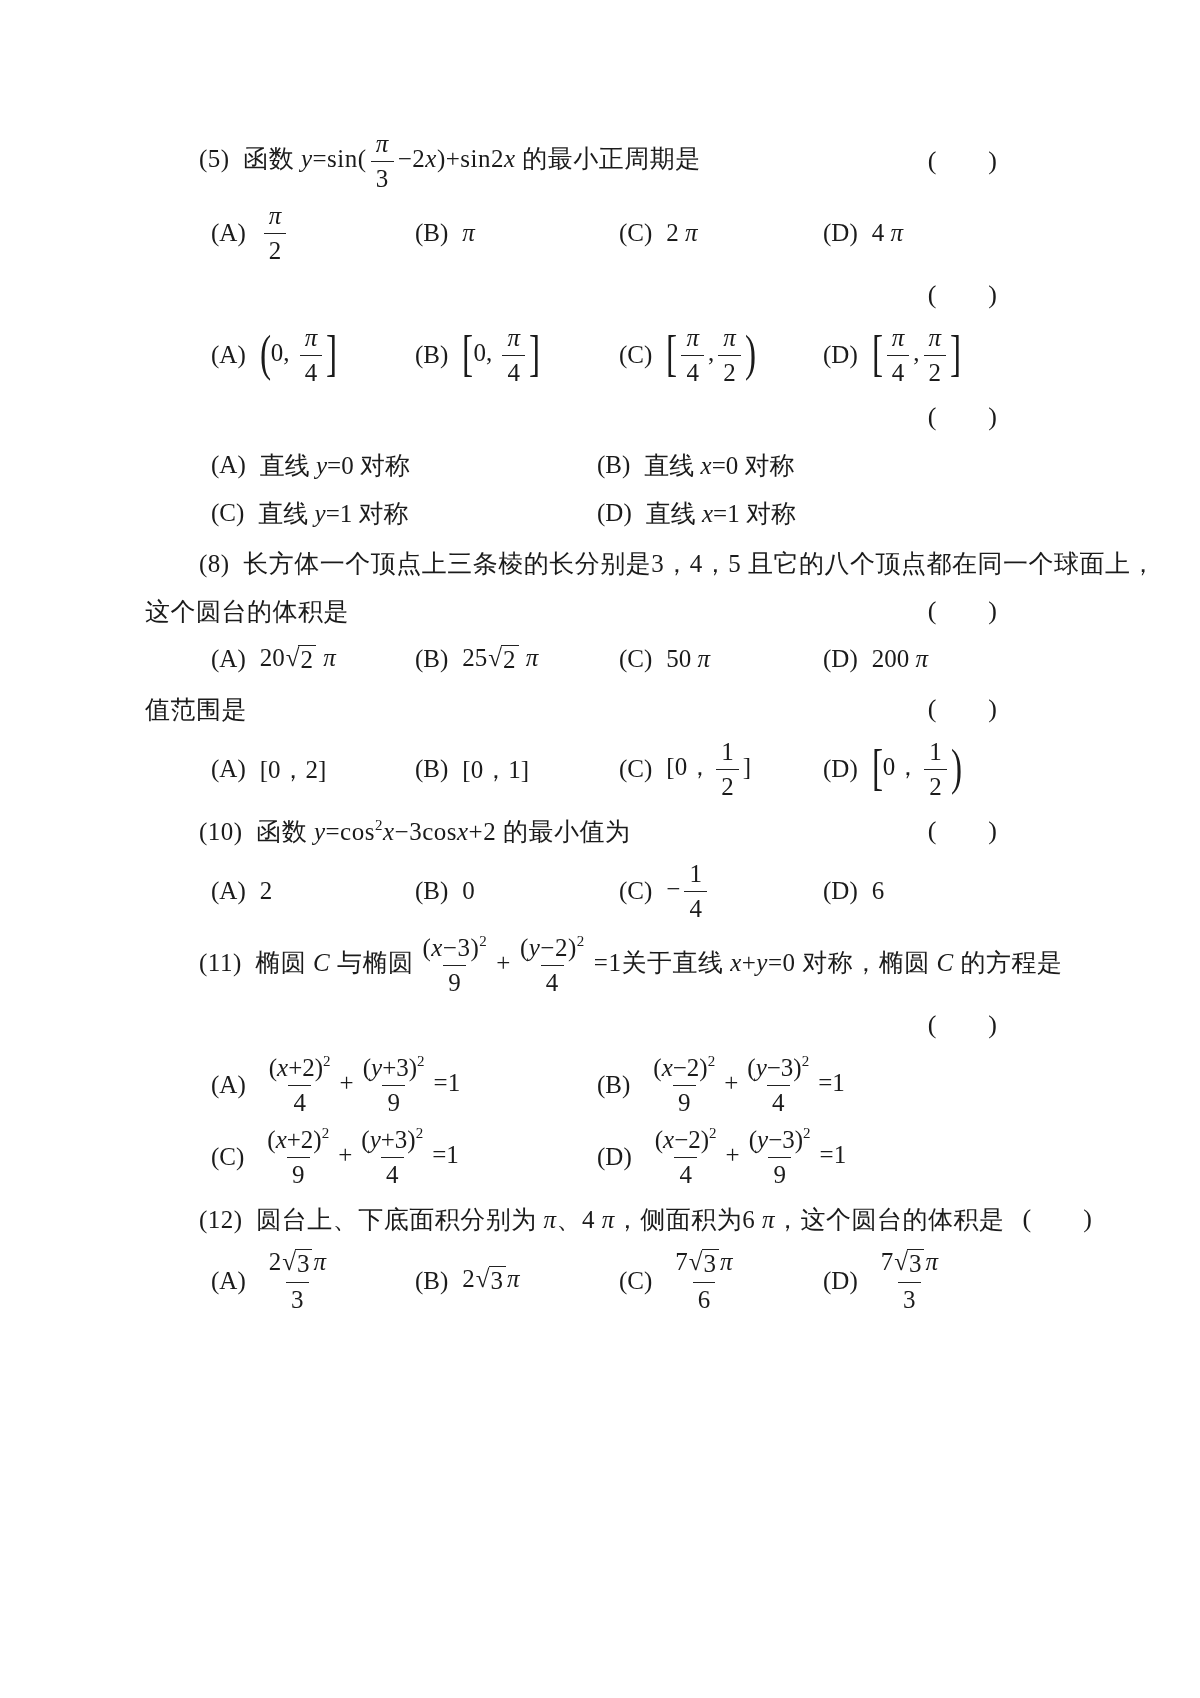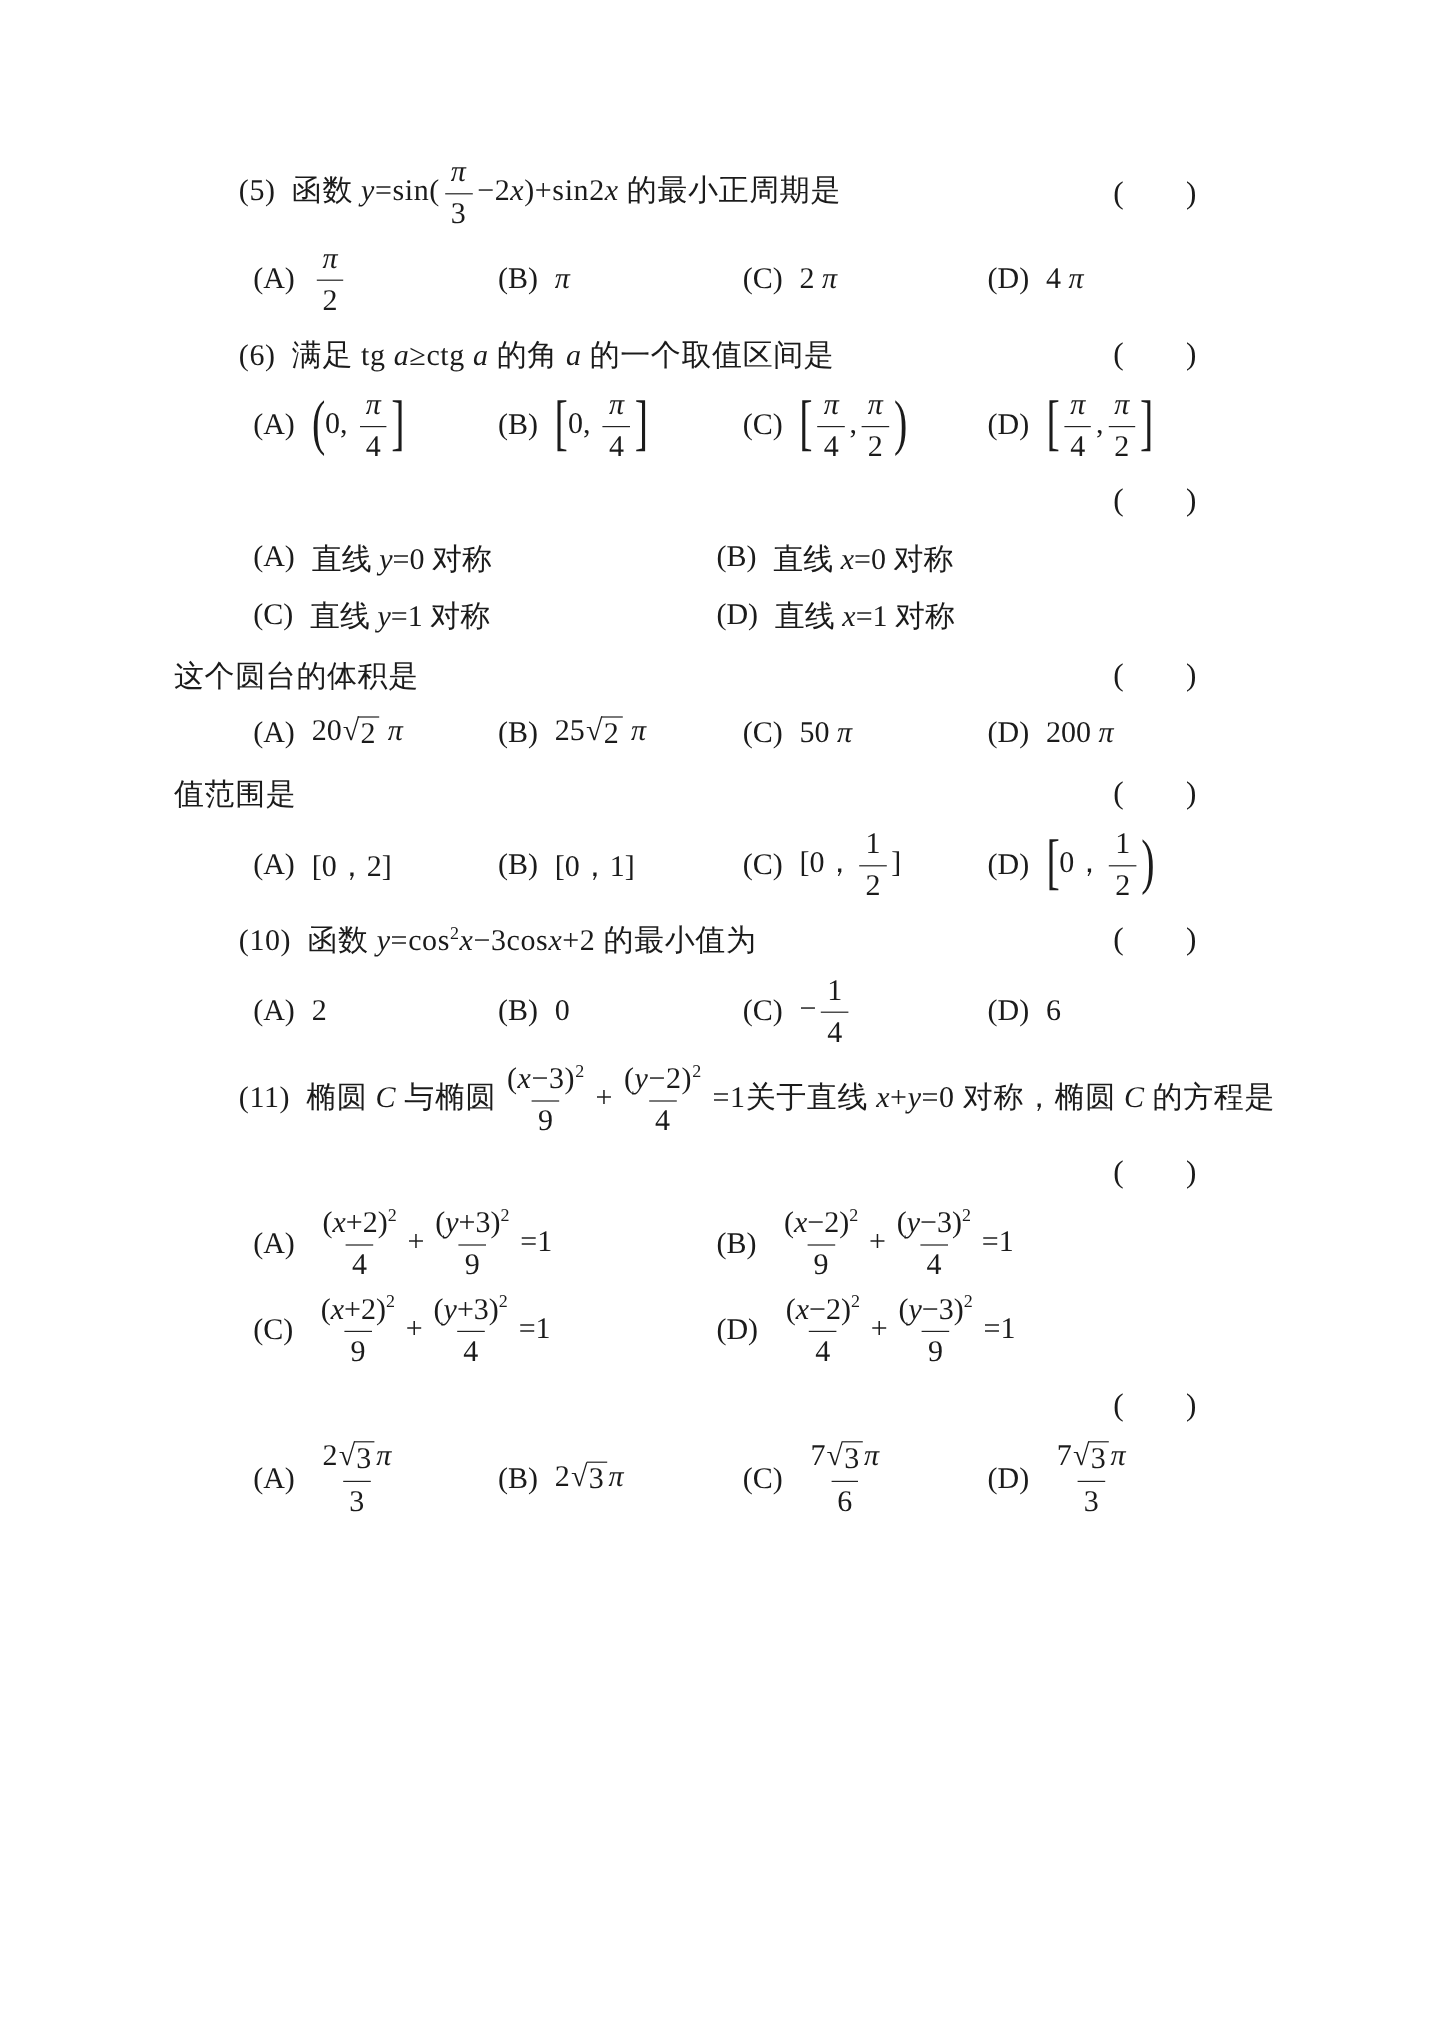--- a/index.html
+++ b/index.html
@@ -66,21 +66,20 @@
             <span class="opt-body">2 <span class="mi">π</span></span>
           </span>
           <span class="opt">
             <span class="opt-label">(D)</span>
             <span class="opt-body">4 <span class="mi">π</span></span>
           </span>
         </div>
       </div>
       <div class="q">
         <div class="row stem ind">
-          <span class="q-text">(6)  满足 tg <span class="mi">a</span>≥ctg <span class="mi">a</span> 的角 <span class="mi">a</span> 的一个取值区间是</span>
           <span class="ans">(  )</span>
         </div>
         <div class="row opts opt-row4">
           <span class="opt">
             <span class="opt-label">(A)</span>
             <span class="opt-body"><span class="big">(</span>0, <span class="frac"><span class="num"><span class="mi">π</span></span><span class="den">4</span></span><span class="big">]</span></span>
           </span>
           <span class="opt">
             <span class="opt-label">(B)</span>
             <span class="opt-body"><span class="big">[</span>0, <span class="frac"><span class="num"><span class="mi">π</span></span><span class="den">4</span></span><span class="big">]</span></span>
@@ -114,20 +113,23 @@
             <span class="opt-label">(C)</span>
             <span class="opt-body">直线 <span class="mi">y</span>=1 对称</span>
           </span>
           <span class="opt">
             <span class="opt-label">(D)</span>
             <span class="opt-body">直线 <span class="mi">x</span>=1 对称</span>
           </span>
         </div>
       </div>
       <div class="q">
+        <div class="row stem ind">
+          <span class="q-text">(8)  长方体一个顶点上三条棱的长分别是3，4，5 且它的八个顶点都在同一个球面上，</span>
+        </div>
         <div class="row stem">
           <span class="q-text">这个圆台的体积是</span>
           <span class="ans">(  )</span>
         </div>
         <div class="row opts opt-row4">
           <span class="opt">
             <span class="opt-label">(A)</span>
             <span class="opt-body">20<span class="sqrt"><span class="rsign">√</span><span class="rbar">2</span></span> <span class="mi">π</span></span>
           </span>
           <span class="opt">
@@ -215,20 +217,21 @@
             <span class="opt-body"><span class="frac"><span class="num">(<span class="mi">x</span>+2)<span class="sup">2</span></span><span class="den">9</span></span>+<span class="frac"><span class="num">(<span class="mi">y</span>+3)<span class="sup">2</span></span><span class="den">4</span></span>=1</span>
           </span>
           <span class="opt">
             <span class="opt-label">(D)</span>
             <span class="opt-body"><span class="frac"><span class="num">(<span class="mi">x</span>−2)<span class="sup">2</span></span><span class="den">4</span></span>+<span class="frac"><span class="num">(<span class="mi">y</span>−3)<span class="sup">2</span></span><span class="den">9</span></span>=1</span>
           </span>
         </div>
       </div>
       <div class="q">
         <div class="row stem ind">
+          <span class="q-text">(12)  圆台上、下底面积分别为 <span class="mi">π</span>、4 <span class="mi">π</span>，侧面积为6 <span class="mi">π</span>，这个圆台的体积是</span>
           <span class="ans">(  )</span>
         </div>
         <div class="row opts opt-row4">
           <span class="opt">
             <span class="opt-label">(A)</span>
             <span class="opt-body"><span class="frac"><span class="num">2<span class="sqrt"><span class="rsign">√</span><span class="rbar">3</span></span><span class="mi">π</span></span><span class="den">3</span></span></span>
           </span>
           <span class="opt">
             <span class="opt-label">(B)</span>
             <span class="opt-body">2<span class="sqrt"><span class="rsign">√</span><span class="rbar">3</span></span><span class="mi">π</span></span>

